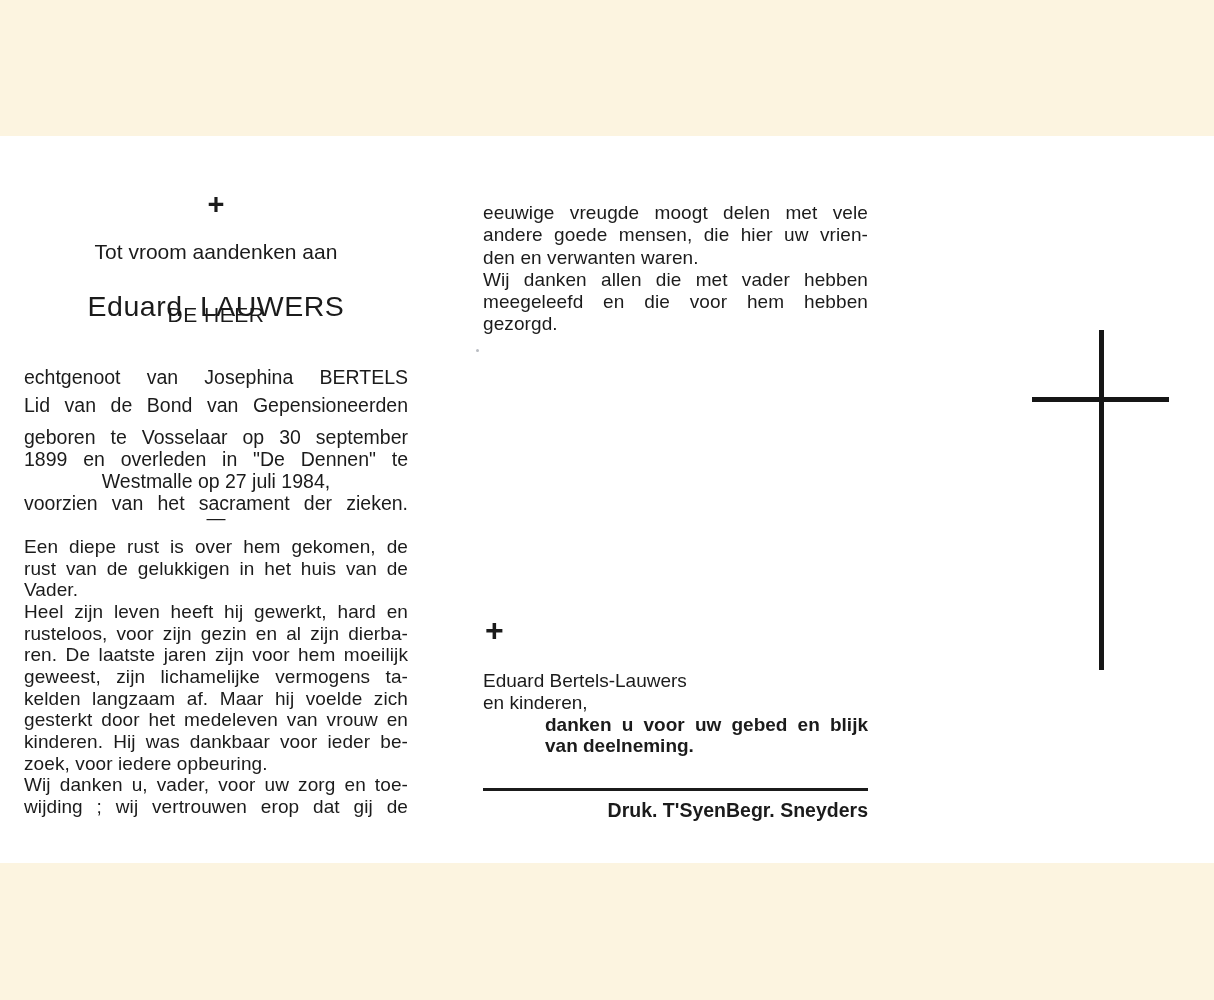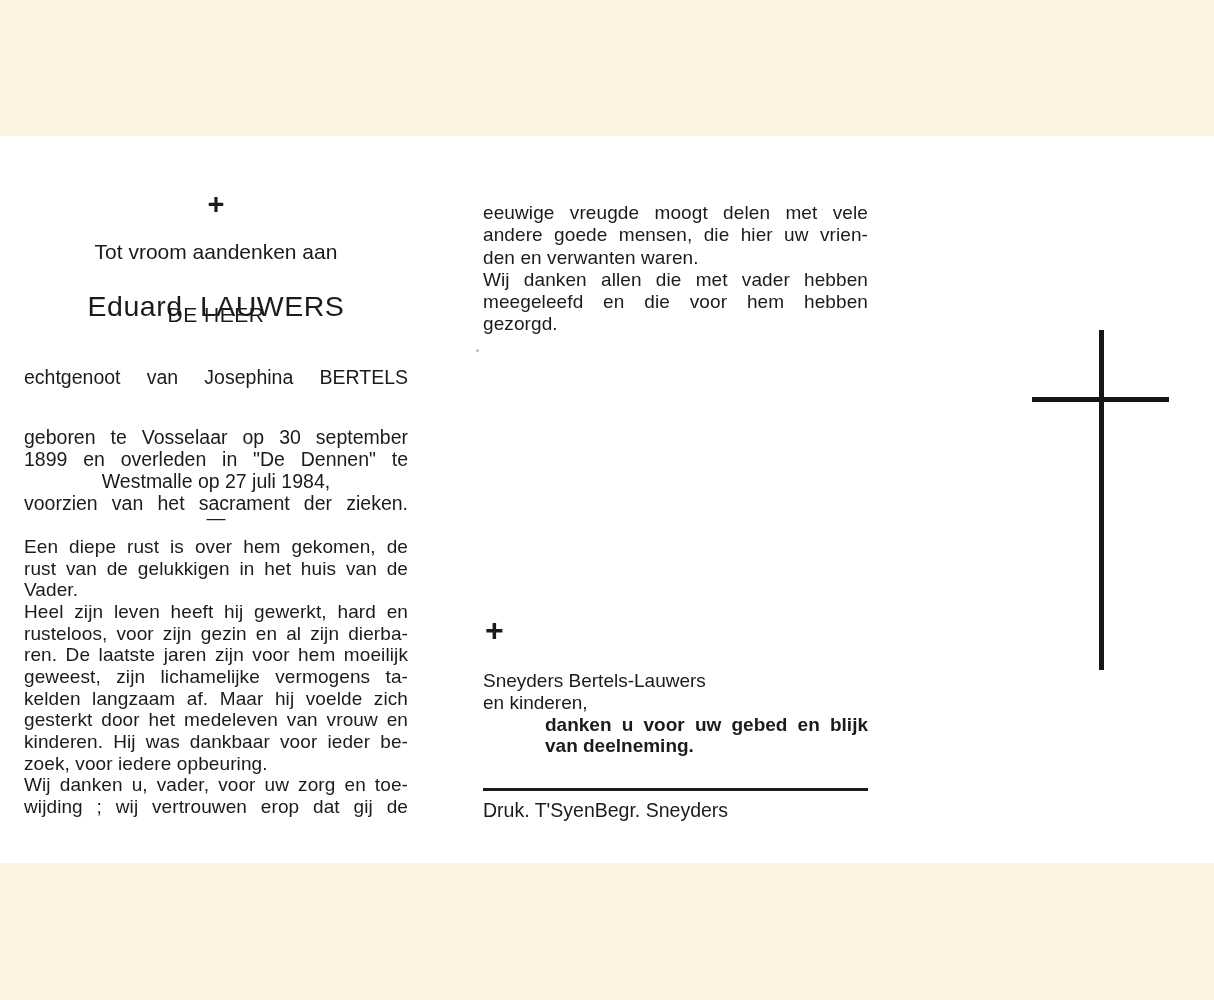--- a/index.html
+++ b/index.html
@@ -43,22 +43,22 @@
 
   
   .continuation { position: absolute; top: 202px; width: 100%; font-size: 19px; line-height: 22.3px; letter-spacing: 0.1px; }
   .plus-right   { position: absolute; top: 612px; left: 2px; font-size: 32px; font-weight: 700; }
   .ack          { position: absolute; top: 670px; width: 100%; font-size: 19px; line-height: 21.8px; }
   .ack .indent  { padding-left: 62px; }
   .ack .bold    { font-weight: 700; }
   .rule   { position: absolute; top: 788px; width: 100%; height: 3px; background: #1b1b1b; }
   .imprint {
     position: absolute; top: 799px; width: 100%;
-    display: flex; justify-content: flex-start;
-    font-size: 19.5px; font-weight: 400;
+    display: flex; justify-content: flex-end;
+    font-size: 19.5px; font-weight: 700;
   }
 
   
   .latin-cross { position: absolute; left: 1032px; top: 330px; width: 137px; height: 340px; }
   .latin-cross .vbar { position: absolute; left: 67px; top: 0; width: 5px; height: 340px; background: #161616; }
   .latin-cross .hbar { position: absolute; left: 0; top: 67px; width: 137px; height: 5px; background: #161616; }
 
   .speck { position: absolute; left: 476px; top: 349px; width: 3px; height: 3px; background: #b9bcc2; border-radius: 50%; }
 </style>
 </head>
@@ -68,20 +68,21 @@
 
   <div class="band band-top"></div>
   <div class="band band-bottom"></div>
 
   <section class="col col-left">
     <div class="plus-left">+</div>
     <div class="dedication">Tot vroom aandenken aan</div>
     <div class="honorific">DE HEER</div>
     <div class="deceased-name">Eduard LAUWERS</div>
     <div class="spouse j">echtgenoot van Josephina BERTELS</div>
+    <div class="membership j">Lid van de Bond van Gepensioneerden</div>
 
     <div class="vitals">
       <div class="j">geboren te Vosselaar op 30 september</div>
       <div class="j">1899 en overleden in "De Dennen" te</div>
       <div class="c">Westmalle op 27 juli 1984,</div>
       <div class="j">voorzien van het sacrament der zieken.</div>
     </div>
 
     <div class="divider">—</div>
 
@@ -108,21 +109,21 @@
       <div class="j">andere goede mensen, die hier uw vrien-</div>
       <div class="l">den en verwanten waren.</div>
       <div class="j">Wij danken allen die met vader hebben</div>
       <div class="j">meegeleefd en die voor hem hebben</div>
       <div class="l">gezorgd.</div>
     </div>
 
     <div class="plus-right">+</div>
 
     <div class="ack">
-      <div class="l">Sneyders Bertels-Lauwers</div>
+      <div class="l">Eduard Bertels-Lauwers</div>
       <div class="l">en kinderen,</div>
       <div class="indent bold j">danken u voor uw gebed en blijk</div>
       <div class="indent bold l">van deelneming.</div>
     </div>
 
     <div class="rule"></div>
 
     <div class="imprint">
       <span>Druk. T'Syen</span>
       <span>Begr. Sneyders</span>

